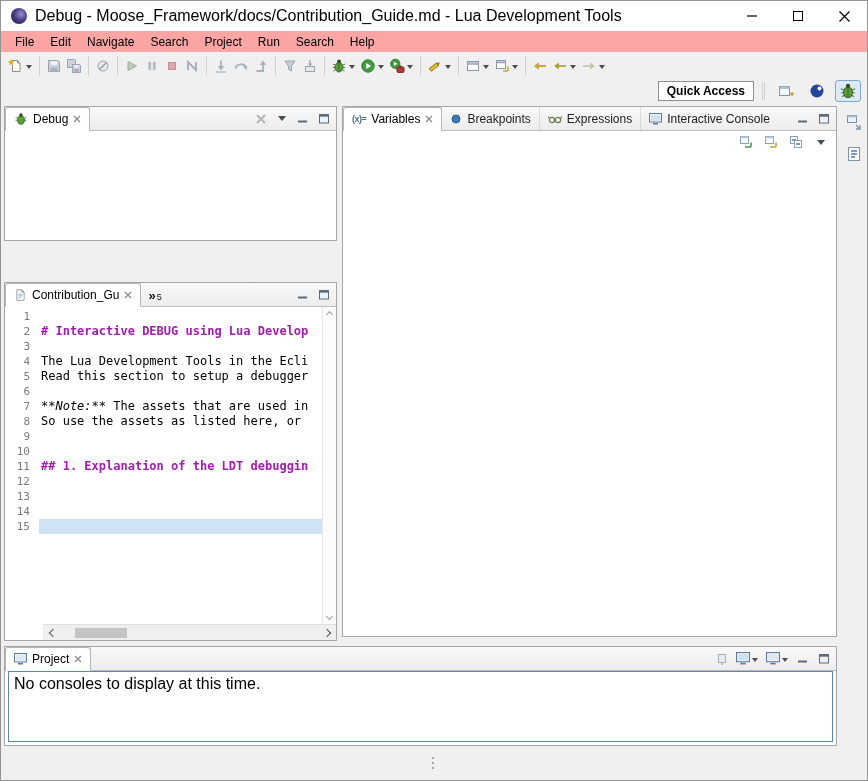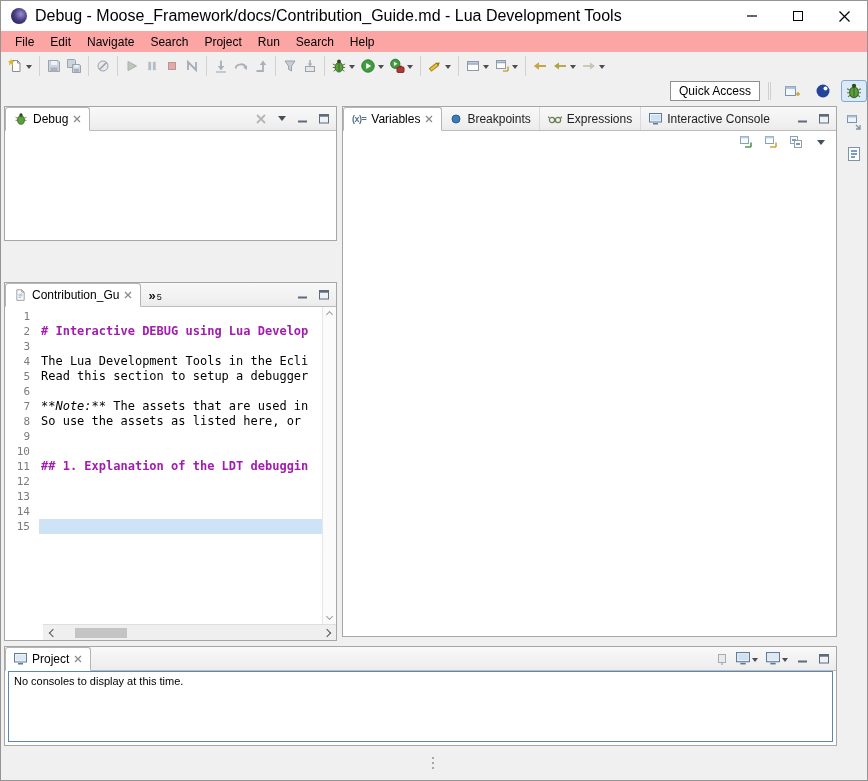--- a/index.html
+++ b/index.html
@@ -20,21 +20,21 @@
   .menu-item{padding:3px 8px;font-size:12px;cursor:default;}
 
   
   #toolbar{position:absolute;top:51px;left:0;right:0;height:27px;display:flex;align-items:center;padding-left:5px;}
   .tbtn{height:24px;display:flex;align-items:center;padding:2px;border-radius:2px;}
   .tbtn svg{display:block;}
   .dd{width:0;height:0;border-left:3px solid transparent;border-right:3px solid transparent;border-top:4px solid #4d4d4d;margin:2px 1px 0 2px;}
   .tsep{width:1px;height:20px;background:#d2d2d2;margin:0 4px;flex:0 0 1px;}
 
   
-  #trimrow{position:absolute;top:78px;left:0;right:0;height:24px;display:flex;align-items:center;justify-content:flex-end;gap:5px;}
+  #trimrow{position:absolute;top:78px;left:0;right:0;height:24px;display:flex;align-items:center;justify-content:flex-end;padding-right:6px;gap:5px;font-weight:bold;}
   #quick-access{height:20px;border:1px solid #8f8f8f;background:#fff;padding:2px 8px;font-size:12px;color:#000;}
   .trim-sep{width:3px;height:18px;border-left:1px solid #cfcfcf;border-right:1px solid #cfcfcf;margin:0 3px;}
   .pbtn{width:26px;height:22px;display:flex;align-items:center;justify-content:center;border:1px solid transparent;border-radius:3px;}
   .pbtn.active{background:#dce9f7;border-color:#7fa8d2;}
 
   
   .panel{position:absolute;background:#fff;border:1px solid #a6a6a6;}
   .tabrow{position:absolute;top:0;left:0;right:0;height:24px;background:linear-gradient(#f9f9f9,#ececec);border-bottom:1px solid #bcbcbc;display:flex;align-items:stretch;}
   .tab{display:flex;align-items:center;gap:5px;padding:0 8px;font-size:12px;color:#222;white-space:nowrap;}
   .tab.sel{background:#fff;border:1px solid #b5b5b5;border-bottom:1px solid #fff;margin-bottom:-1px;border-radius:3px 3px 0 0;color:#000;z-index:2;}
@@ -64,21 +64,21 @@
   .harr .cl{width:6px;height:6px;border-left:1.4px solid #555;border-bottom:1.4px solid #555;transform:rotate(45deg);margin-left:3px;}
   .harr .cr{width:6px;height:6px;border-right:1.4px solid #555;border-top:1.4px solid #555;transform:rotate(45deg);margin-right:3px;}
   .htrack{flex:1;height:16px;position:relative;}
   .hthumb{position:absolute;left:16px;top:3px;width:52px;height:10px;background:#c4c4c4;}
 
   
   .viewbar{position:absolute;top:24px;left:0;right:0;height:22px;background:#fff;display:flex;align-items:center;justify-content:flex-end;gap:4px;padding-right:5px;}
   .viewbar .vbtn{width:21px;height:18px;}
 
   
-  #console-box{position:absolute;top:24px;left:3px;right:3px;bottom:3px;border:1px solid #5d87b0;background:#fff;padding:3px 5px;font-size:11px;}
+  #console-box{position:absolute;top:24px;left:3px;right:3px;bottom:3px;border:1px solid #5d87b0;background:#fff;padding:3px 5px;font-size:16px;}
 
   
   #rail{position:absolute;left:840px;top:106px;width:26px;height:560px;display:flex;flex-direction:column;align-items:center;gap:10px;padding-top:4px;}
   .rbtn{width:22px;height:22px;display:flex;align-items:center;justify-content:center;}
 
   
   #sash-dots{position:absolute;left:431px;top:756px;display:flex;flex-direction:column;gap:3px;align-items:center;}
   #sash-dots i{width:2px;height:2px;background:#8f8f8f;border-radius:50%;}
 
   .tabicon{flex:0 0 auto;display:flex;align-items:center;}

